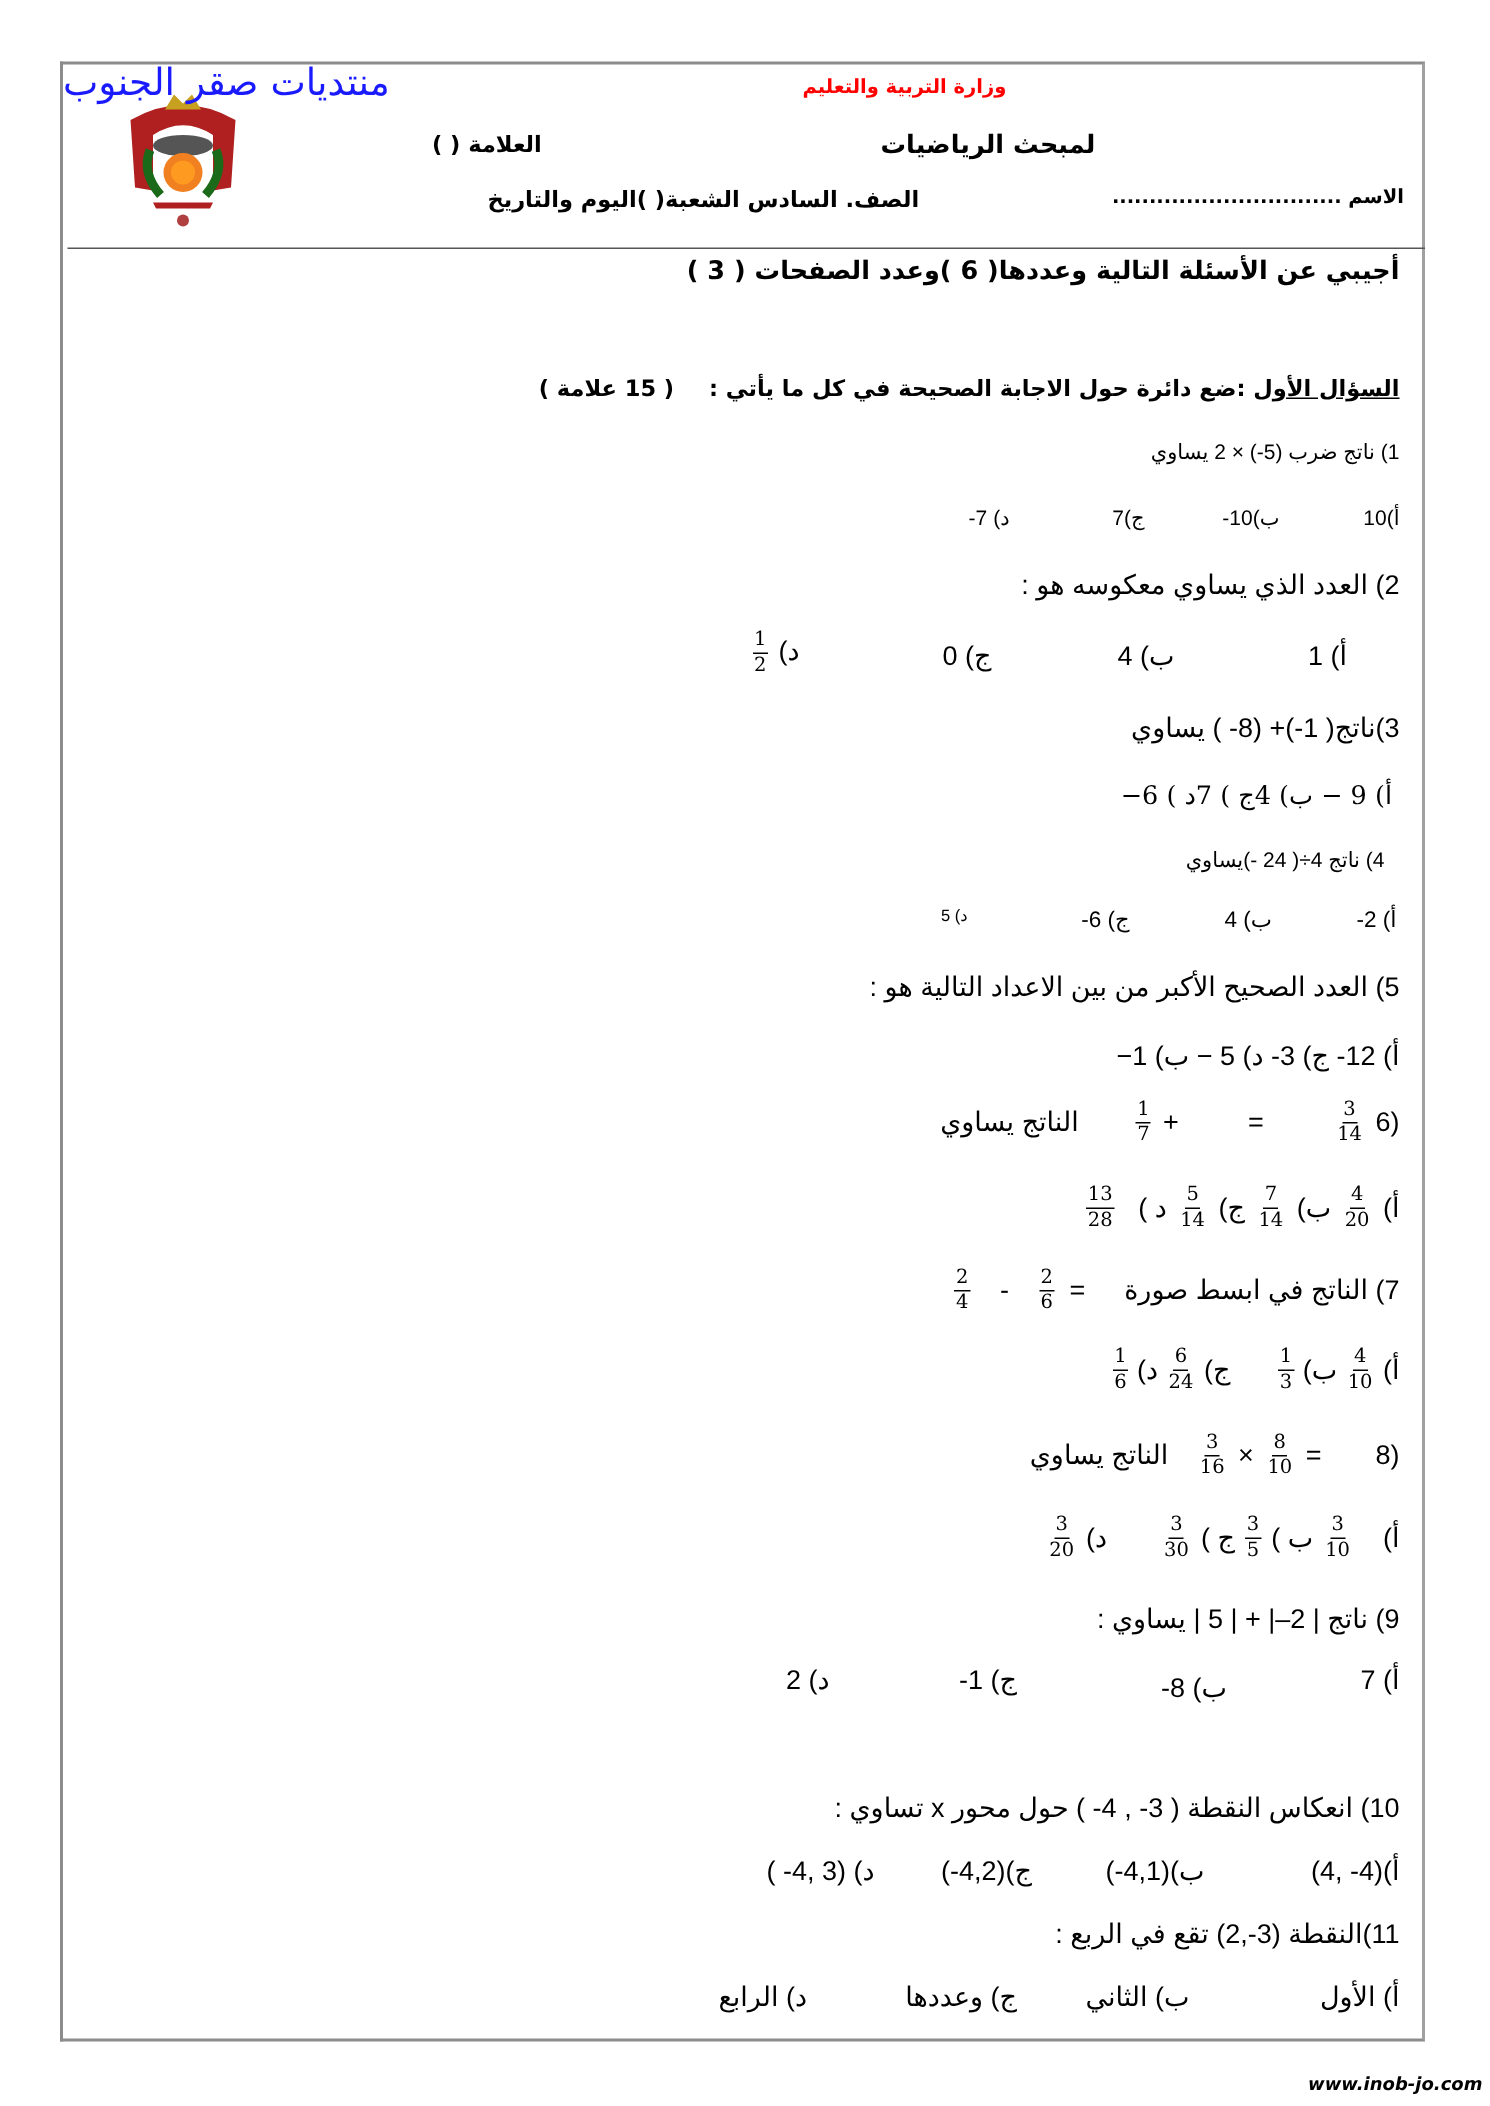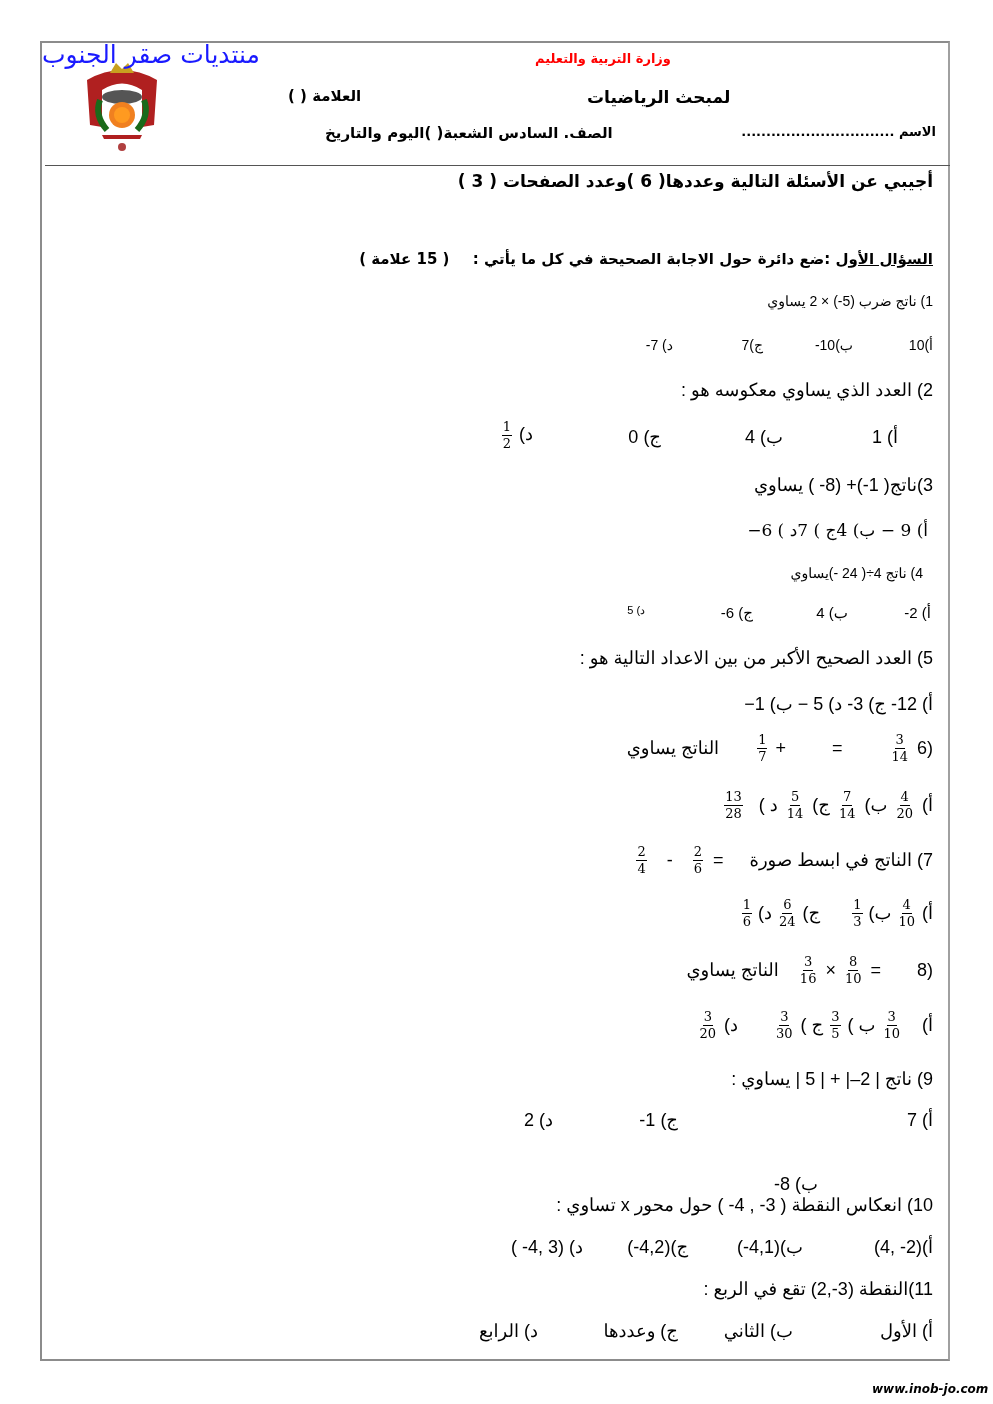--- a/index.html
+++ b/index.html
@@ -189,26 +189,26 @@
     </span>
   <span style="margin-right:30px;">د)</span>
   <span class="frac">
       <span class="num">3</span>
       <span class="den">20</span>
     </span>
 </div>
 
 <div class="abs q" style="right:60px; top:1068px;">9) ناتج    |  2–|  + | 5 |  يساوي :</div>
 <div class="abs q" style="right:60px; top:1109px;">أ)  7</div>
-<div class="abs q" style="right:175px; top:1173px;">ب) 8-</div>
+<div class="abs q" style="right:175px; top:1114px;">ب) 8-</div>
 <div class="abs q" style="right:315px; top:1109px;">ج) 1-</div>
 <div class="abs q" style="right:440px; top:1109px;">د) 2</div>
 
 <div class="abs q" style="right:60px; top:1194px;">10) انعكاس النقطة ( 3- , 4- ) حول محور x  تساوي :</div>
-<div class="abs q" style="right:60px; top:1236px;">أ)(2-  ,4)</div>
+<div class="abs q" style="right:60px; top:1236px;">أ)(4-  ,4)</div>
 <div class="abs q" style="right:190px; top:1236px;">ب)(4,1-)</div>
 <div class="abs q" style="right:305px; top:1236px;">ج)(4,2-)</div>
 <div class="abs q" style="right:410px; top:1236px;">د)  (3 ,4- )</div>
 
 <div class="abs q" style="right:60px; top:1278px;">11)النقطة (3-,2) تقع في الربع :</div>
 <div class="abs q" style="right:60px; top:1320px;">أ) الأول</div>
 <div class="abs q" style="right:200px; top:1320px;">ب) الثاني</div>
 <div class="abs q" style="right:315px; top:1320px;">ج) وعددها</div>
 <div class="abs q" style="right:455px; top:1320px;">د) الرابع</div>
 

